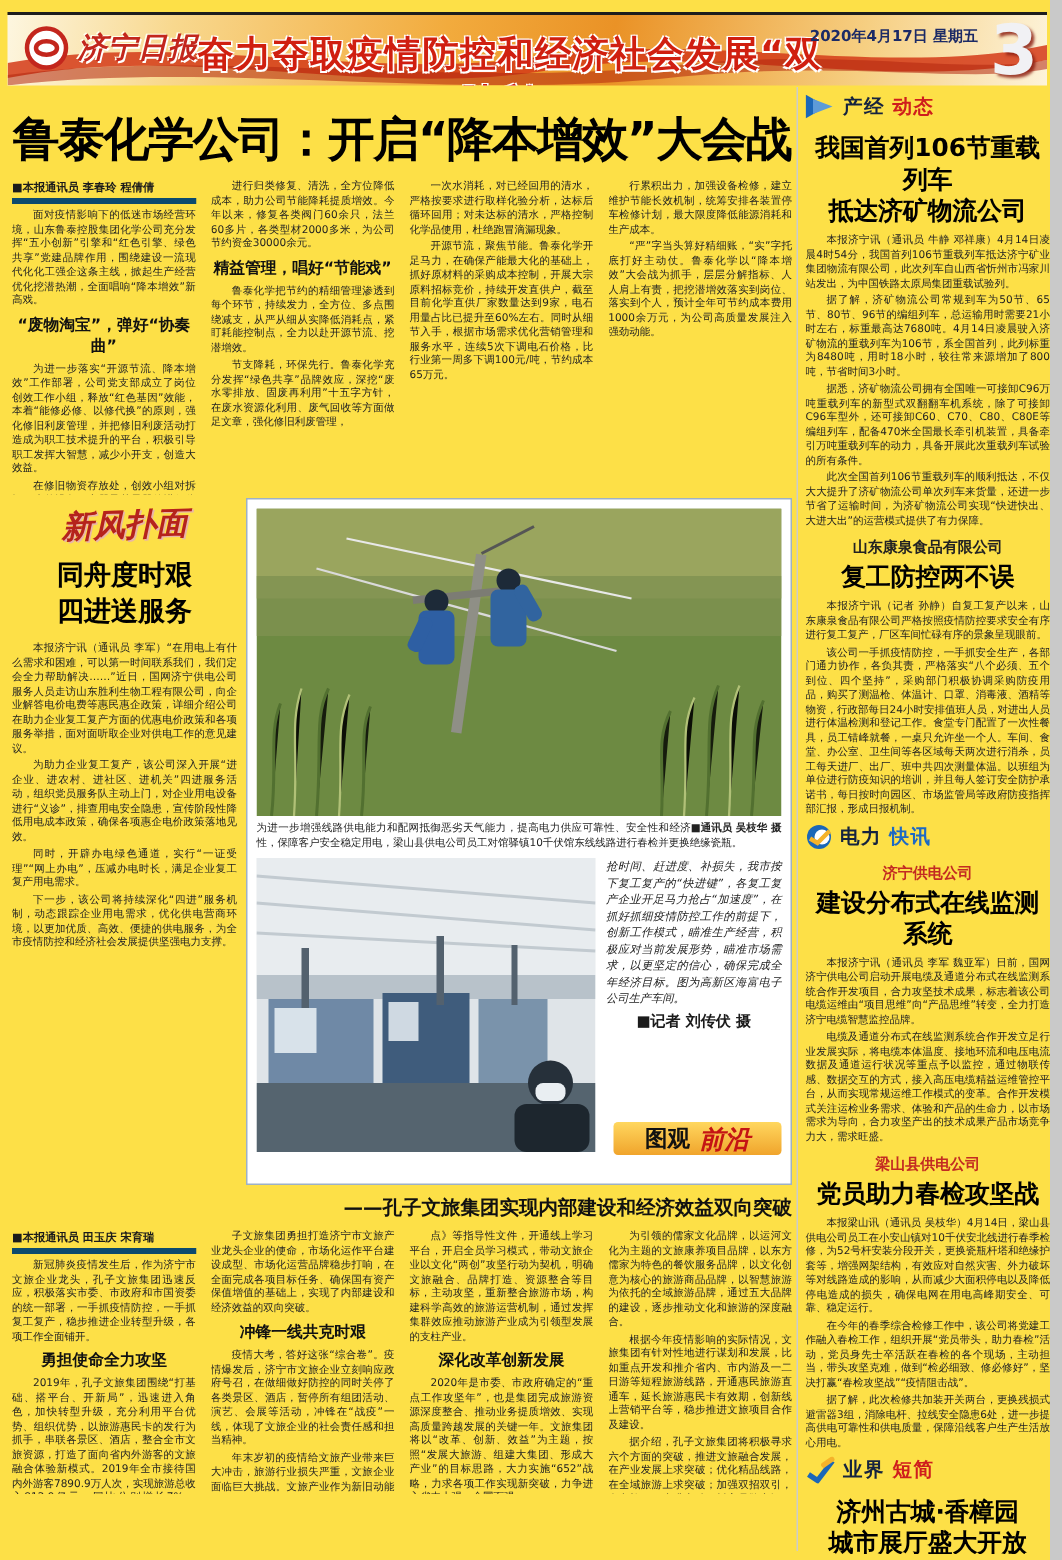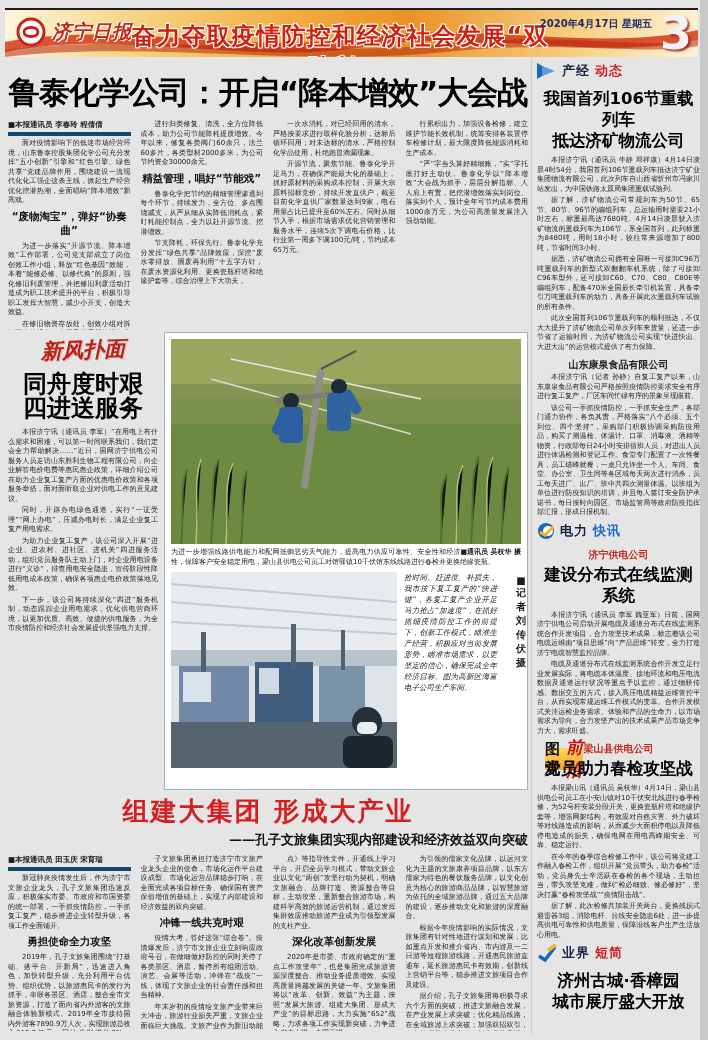--- a/index.html
+++ b/index.html
@@ -1,16 +1,16 @@
 <!DOCTYPE html>
 <html><head>
 <meta charset="utf-8">
 <style>
   html,body{margin:0;padding:0;background:#c9c9c9;}
-  .page{position:relative;width:700px;height:1040px;background:#e5e5e5;overflow:hidden;
+  .page{position:relative;width:700px;height:1040px;background:#fde047;overflow:hidden;
         font-family:"DejaVu Sans","Liberation Sans",sans-serif;color:#1b1b1b;}
   
   .top-rule{position:absolute;left:5px;top:8px;width:693px;height:2px;background:#1d1d1d;}
   .banner{position:absolute;left:5px;top:10px;width:693px;height:47px;overflow:hidden;
           background:linear-gradient(100deg,#fdf6e0 0%,#f8d88e 16%,#f2ab3d 42%,#ea9226 58%,#f6cf82 82%,#fdf3da 100%);}
   .ribbon{position:absolute;left:0;top:0;width:100%;height:100%;}
   .logo-wrap{position:absolute;left:10px;top:6px;display:flex;align-items:center;gap:5px;z-index:2;}
   .paper-name{font-size:19px;font-weight:900;color:#c3261d;font-style:italic;
               text-shadow:1px 1px 0 #fff,-1px -1px 0 #ffe;letter-spacing:1px;}
   .slogan{position:absolute;left:120px;top:10px;width:430px;text-align:center;z-index:2;
@@ -28,30 +28,30 @@
   
   .main-headline{position:absolute;left:8px;top:72px;width:520px;margin:0;text-align:center;
                  font-size:31px;font-weight:900;color:#000;letter-spacing:-1px;}
   .main-article{position:absolute;left:8px;top:120px;width:520px;height:210px;
                 display:grid;grid-template-columns:repeat(4,1fr);gap:10px;overflow:hidden;}
   .mcol{overflow:hidden;}
   
   .left-rail{position:absolute;left:8px;top:334px;width:150px;height:456px;overflow:hidden;}
   .nf-badge{font-size:21px;font-weight:900;font-style:italic;color:#b5231c;text-align:center;
             text-shadow:1px 1px 0 #e9b5a8;transform:rotate(-2deg);margin:2px 0 8px;}
-  .lr-headline{font-size:24px;font-weight:900;text-align:center;line-height:24px;margin:0 0 8px;color:#000;}
+  .lr-headline{font-size:18px;font-weight:900;text-align:center;line-height:24px;margin:0 0 8px;color:#000;}
   
   .photo-box{position:absolute;left:164px;top:332px;width:364px;height:458px;border:1px solid #9db1c6;
              box-sizing:border-box;padding:6px;background:#fff;}
   .photo1{width:100%;height:205px;display:block;}
   .caption1{font-size:7px;line-height:10px;text-align:justify;margin:3px 0 5px;color:#222;}
   .caption1 .credit{float:right;font-weight:bold;}
   .photo2-row{display:flex;gap:7px;height:198px;}
   .photo2{width:226px;height:196px;flex:0 0 auto;}
-  .p2-right{flex:1;display:flex;flex-direction:row;gap:19px;}
+  .p2-right{flex:1;display:flex;flex-direction:column;}
   .caption2{font-size:7.5px;line-height:11px;font-style:italic;text-align:justify;color:#222;}
   .credit2{font-size:10px;font-weight:bold;text-align:center;margin-top:3px;}
   .tuguan{margin-top:auto;align-self:flex-end;width:112px;height:22px;border-radius:3px;
           background:linear-gradient(#ffd75e,#f0a42c);display:flex;align-items:center;justify-content:center;gap:6px;}
   .tuguan .b1{font-size:15px;font-weight:900;color:#111;}
   .tuguan .b2{font-size:17px;font-weight:900;font-style:italic;color:#c41414;
               font-family:"DejaVu Serif","Liberation Serif",serif;}
   
   .bottom-article{position:absolute;left:8px;top:794px;width:520px;height:240px;overflow:hidden;}
   .ba-headline{margin:0;text-align:center;font-size:26px;font-weight:900;color:#d42020;letter-spacing:2px;}
@@ -102,41 +102,41 @@
       <div class="byline">■本报通讯员 李春玲 程倩倩</div>
       <p>面对疫情影响下的低迷市场经营环境，山东鲁泰控股集团化学公司充分发挥“五小创新”引擎和“红色引擎、绿色共享”党建品牌作用，围绕建设一流现代化化工强企这条主线，掀起生产经营优化挖潜热潮，全面唱响“降本增效”新高戏。</p>
       <div class="subhead">“废物淘宝”，弹好“协奏曲”</div>
       <p>为进一步落实“开源节流、降本增效”工作部署，公司党支部成立了岗位创效工作小组，释放“红色基因”效能，本着“能修必修、以修代换”的原则，强化修旧利废管理，并把修旧利废活动打造成为职工技术提升的平台，积极引导职工发挥大智慧，减少小开支，创造大效益。</p>
       <p>在修旧物资存放处，创效小组对拆卸下来的设备、电器及其元器件进行分类修复；对各类机器设备备件、各类管道进行改造修复；对各类阀门、管件及其附件</p>
     </div>
     <div class="mcol">
       <p>进行归类修复、清洗，全方位降低成本，助力公司节能降耗提质增效。今年以来，修复各类阀门60余只，法兰60多片，各类型材2000多米，为公司节约资金30000余元。</p>
       <div class="subhead">精益管理，唱好“节能戏”</div>
       <p>鲁泰化学把节约的精细管理渗透到每个环节，持续发力，全方位、多点围绕减支，从严从细从实降低消耗点，紧盯耗能控制点，全力以赴开源节流、挖潜增效。</p>
-      <p>节支降耗，环保先行。鲁泰化学充分发挥“绿色共享”品牌效应，深挖“废水零排放、固废再利用”十五字方针，在废水资源化利用、更换瓷瓶杆塔和绝缘护套等，综合治理上下大功夫，</p>
+      <p>节支降耗，环保先行。鲁泰化学充分发挥“绿色共享”品牌效应，深挖“废水零排放、固废再利用”十五字方针，在废水资源化利用、废气回收等方面做足文章，强化修旧利废管理，</p>
     </div>
     <div class="mcol">
       <p>一次水消耗，对已经回用的清水，严格按要求进行取样化验分析，达标后循环回用；对未达标的清水，严格控制化学品使用，杜绝跑冒滴漏现象。</p>
       <p>开源节流，聚焦节能。鲁泰化学开足马力，在确保产能最大化的基础上，抓好原材料的采购成本控制，开展大宗原料招标竞价，持续开发直供户，截至目前化学直供厂家数量达到9家，电石用量占比已提升至60%左右。同时从细节入手，根据市场需求优化营销管理和服务水平，连续5次下调电石价格，比行业第一周多下调100元/吨，节约成本65万元。</p>
     </div>
     <div class="mcol">
       <p>行累积出力，加强设备检修，建立维护节能长效机制，统筹安排各装置停车检修计划，最大限度降低能源消耗和生产成本。</p>
       <p>“严”字当头算好精细账，“实”字托底打好主动仗。鲁泰化学以“降本增效”大会战为抓手，层层分解指标、人人肩上有责，把挖潜增效落实到岗位、落实到个人，预计全年可节约成本费用1000余万元，为公司高质量发展注入强劲动能。</p>
     </div>
   </div>
 
   <div class="left-rail body-s">
     <div class="nf-badge">新风扑面</div>
     <div class="lr-headline">
       <span>同舟度时艰</span><br>
       <span>四进送服务</span>
     </div>
     <p>本报济宁讯（通讯员 李军）“在用电上有什么需求和困难，可以第一时间联系我们，我们定会全力帮助解决……”近日，国网济宁供电公司服务人员走访山东胜利生物工程有限公司，向企业解答电价电费等惠民惠企政策，详细介绍公司在助力企业复工复产方面的优惠电价政策和各项服务举措，面对面听取企业对供电工作的意见建议。</p>
+    <p>为助力企业复工复产，该公司深入开展“进企业、进农村、进社区、进机关”四进服务活动，组织党员服务队主动上门，对企业用电设备进行“义诊”，排查用电安全隐患，宣传阶段性降低用电成本政策，确保各项惠企电价政策落地见效。</p>
     <p>同时，开辟办电绿色通道，实行“一证受理”“网上办电”，压减办电时长，满足企业复工复产用电需求。</p>
-    <p>为助力企业复工复产，该公司深入开展“进企业、进农村、进社区、进机关”四进服务活动，组织党员服务队主动上门，对企业用电设备进行“义诊”，排查用电安全隐患，宣传阶段性降低用电成本政策，确保各项惠企电价政策落地见效。</p>
     <p>下一步，该公司将持续深化“四进”服务机制，动态跟踪企业用电需求，优化供电营商环境，以更加优质、高效、便捷的供电服务，为全市疫情防控和经济社会发展提供坚强电力支撑。</p>
   </div>
 
   <div class="photo-box">
     <svg class="photo1" viewBox="0 0 350 205" preserveAspectRatio="none">
       <rect width="350" height="205" fill="#6d8a42"></rect>
       <rect width="350" height="60" fill="#9aa55e"></rect>
       <rect y="45" width="350" height="40" fill="#7e9150" opacity="0.8"></rect>
       <g stroke="#4c6a2c" stroke-width="2" opacity="0.8">
         <path d="M10,205 C14,170 8,150 16,130"></path>
@@ -202,21 +202,20 @@
         <div class="credit2">■记者 刘传伏 摄</div>
         <div class="tuguan">
           <span class="b1">图观</span>
           <span class="b2">前沿</span>
         </div>
       </div>
     </div>
   </div>
 
   <div class="bottom-article">
-    <h2 class="ba-headline">组建大集团 形成大产业</h2>
     <div class="ba-sub">——孔子文旅集团实现内部建设和经济效益双向突破</div>
     <div class="ba-cols body-s">
       <div class="mcol">
         <div class="byline">■本报通讯员 田玉庆 宋育瑞</div>
         <p>新冠肺炎疫情发生后，作为济宁市文旅企业龙头，孔子文旅集团迅速反应，积极落实市委、市政府和市国资委的统一部署，一手抓疫情防控，一手抓复工复产，稳步推进企业转型升级，各项工作全面铺开。</p>
         <div class="subhead">勇担使命全力攻坚</div>
         <p>2019年，孔子文旅集团围绕“打基础、搭平台、开新局”，迅速进入角色，加快转型升级，充分利用平台优势、组织优势，以旅游惠民卡的发行为抓手，串联各景区、酒店，整合全市文旅资源，打造了面向省内外游客的文旅融合体验新模式。2019年全市接待国内外游客7890.9万人次，实现旅游总收入812.9亿元，同比分别增长7%、10%。其中孔子文旅集团旗下景区接待游客约占71.5%。</p>
 
       </div>
       <div class="mcol">
@@ -256,20 +255,21 @@
       <span>抵达济矿物流公司</span>
     </div>
     <div class="rr-body">
       <p>本报济宁讯（通讯员 牛静 邓祥康）4月14日凌晨4时54分，我国首列106节重载列车抵达济宁矿业集团物流有限公司，此次列车自山西省忻州市冯家川站发出，为中国铁路太原局集团重载试验列。</p>
       <p>据了解，济矿物流公司常规到车为50节、65节、80节、96节的编组列车，总运输用时需要21小时左右，标重最高达7680吨。4月14日凌晨驶入济矿物流的重载列车为106节，系全国首列，此列标重为8480吨，用时18小时，较往常来源增加了800吨，节省时间3小时。</p>
       <p>据悉，济矿物流公司拥有全国唯一可接卸C96万吨重载列车的新型式双翻翻车机系统，除了可接卸C96车型外，还可接卸C60、C70、C80、C80E等编组列车，配备470米全国最长牵引机装置，具备牵引万吨重载列车的动力，具备开展此次重载列车试验的所有条件。</p>
       <p>此次全国首列106节重载列车的顺利抵达，不仅大大提升了济矿物流公司单次列车来货量，还进一步节省了运输时间，为济矿物流公司实现“快进快出、大进大出”的运营模式提供了有力保障。</p>
     </div>
 
     <div class="kicker-black">山东康泉食品有限公司</div>
+    <div class="rr-headline">复工防控两不误</div>
     <div class="rr-body">
       <p>本报济宁讯（记者 孙静）自复工复产以来，山东康泉食品有限公司严格按照疫情防控要求安全有序进行复工复产，厂区车间忙碌有序的景象呈现眼前。</p>
       <p>该公司一手抓疫情防控，一手抓安全生产，各部门通力协作，各负其责，严格落实“八个必须、五个到位、四个坚持”，采购部门积极协调采购防疫用品，购买了测温枪、体温计、口罩、消毒液、酒精等物资，行政部每日24小时安排值班人员，对进出人员进行体温检测和登记工作。食堂专门配置了一次性餐具，员工错峰就餐，一桌只允许坐一个人。车间、食堂、办公室、卫生间等各区域每天两次进行消杀，员工每天进厂、出厂、班中共四次测量体温。以班组为单位进行防疫知识的培训，并且每人签订安全防护承诺书，每日按时向园区、市场监管局等政府防疫指挥部汇报，形成日报机制。</p>
     </div>
 
     <div class="badge-row">
       <svg width="18" height="18" viewBox="0 0 18 18">
         <circle cx="9" cy="9" r="8" fill="#1b67b8"></circle>
         <circle cx="11" cy="9" r="5" fill="#fff"></circle>
         <path d="M3,10 L8,13 L16,5" stroke="#f5b32a" stroke-width="3" fill="none"></path>

